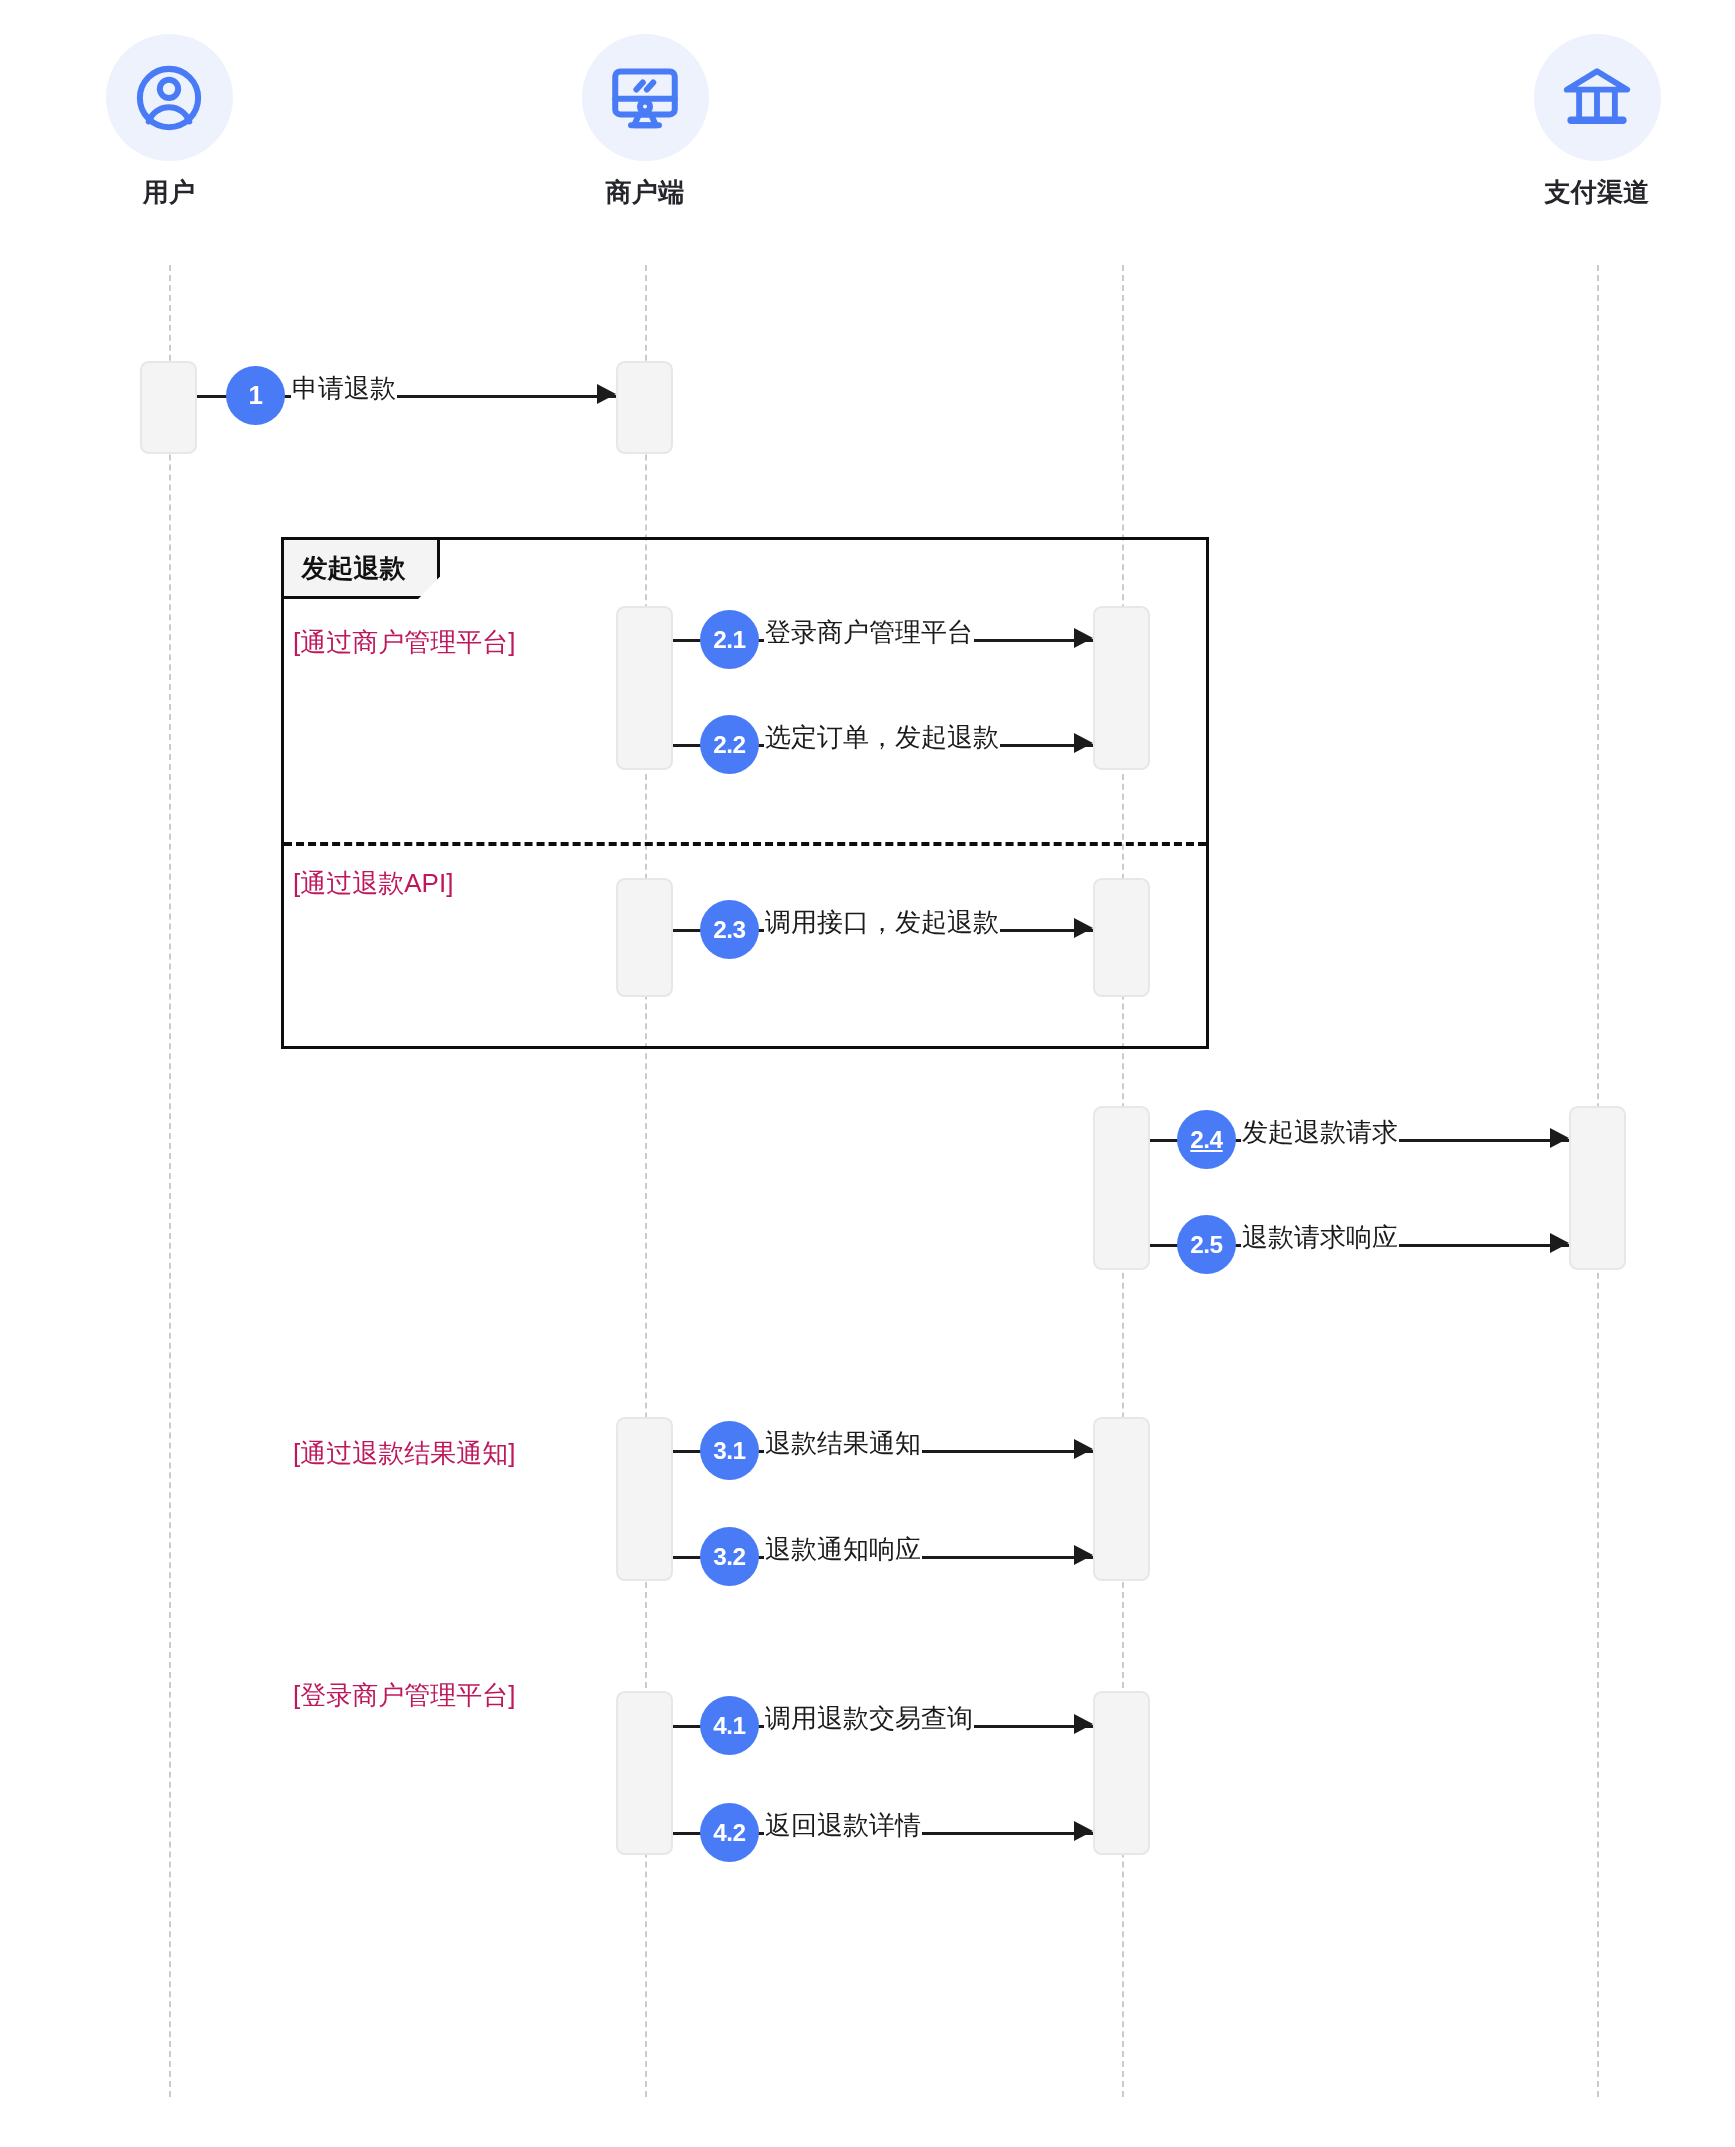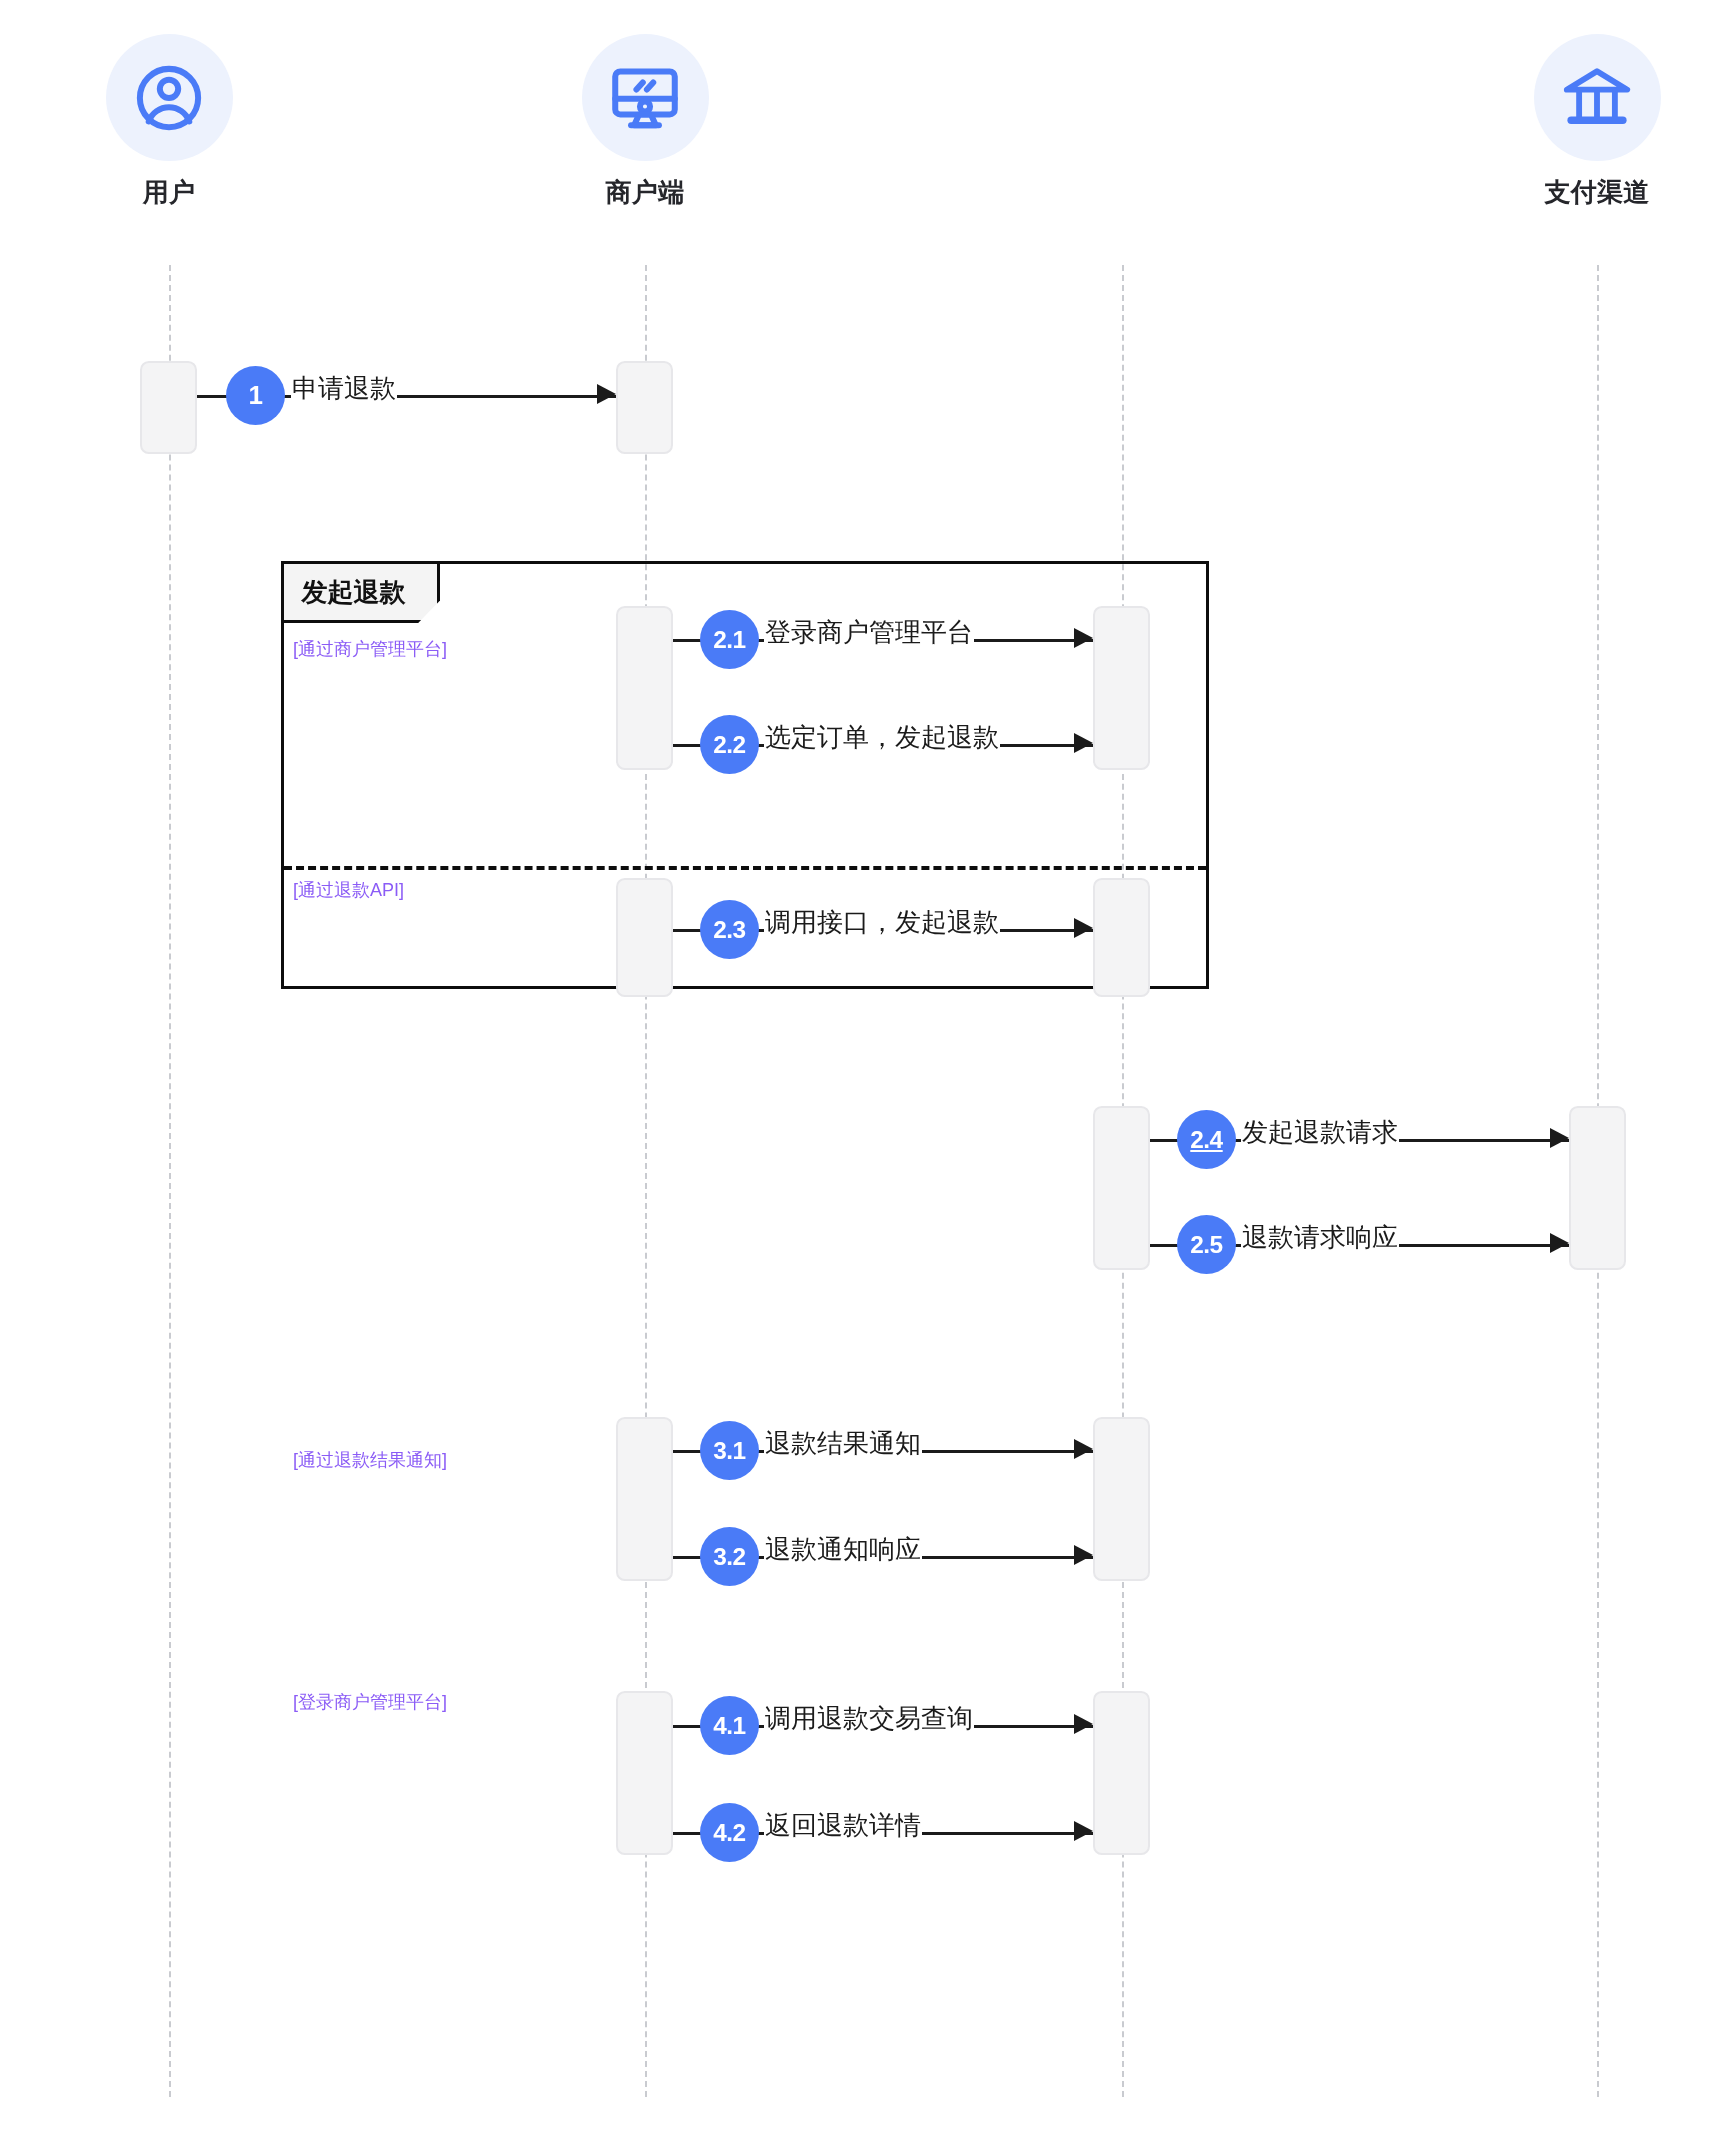--- a/index.html
+++ b/index.html
@@ -137,25 +137,24 @@
   }
   .fragment-divider {
     position: absolute;
     left: 0;
     right: 0;
     height: 0;
     border-top: 4.9px dashed #0d0d0d;
   }
   .guard {
     position: absolute;
-    font-size: 18px;
-    color: #8b5cf6;
+    font-size: 26px;
+    color: #be185d;
     white-space: nowrap;
     line-height: 1.2;
-    margin-top: 12px;
   }
 </style>
 </head>
 <body>
 
 <div id="canvas">
 
   <div class="lifeline" style="left:169px;  top:265px; height:1832px;"></div>
   <div class="lifeline" style="left:645px;  top:265px; height:1832px;"></div>
   <div class="lifeline" style="left:1122px; top:265px; height:1832px;"></div>
@@ -204,21 +203,21 @@
   <div class="activation" style="left:140px; top:361px; height:93px;"></div>
   <div class="activation" style="left:616px; top:361px; height:93px;"></div>
 
   <div class="msg" style="left:197px; top:395px; width:419px;">
     <div class="msg-line" style="width:419px;"></div>
     <div class="msg-arrow right" style="left:400px;"></div>
     <div class="msg-badge" style="left:29px;">1</div>
     <div class="msg-text" style="left:94px;">申请退款</div>
   </div>
 
-  <div class="fragment" style="left:281px; top:537px; width:928px; height:428px;margin-top:24px;">
+  <div class="fragment" style="left:281px; top:537px; width:928px; height:512px;">
     <div class="fragment-tab" style="width:156px;">发起退款</div>
     <div class="fragment-divider" style="top:302px;"></div>
   </div>
 
   <div class="guard" style="left:293px; top:627px;">[通过商户管理平台]</div>
   <div class="guard" style="left:293px; top:868px;">[通过退款API]</div>
 
   <div class="activation" style="left:616px;  top:606px; height:164px;"></div>
   <div class="activation" style="left:1093px; top:606px; height:164px;"></div>
 

